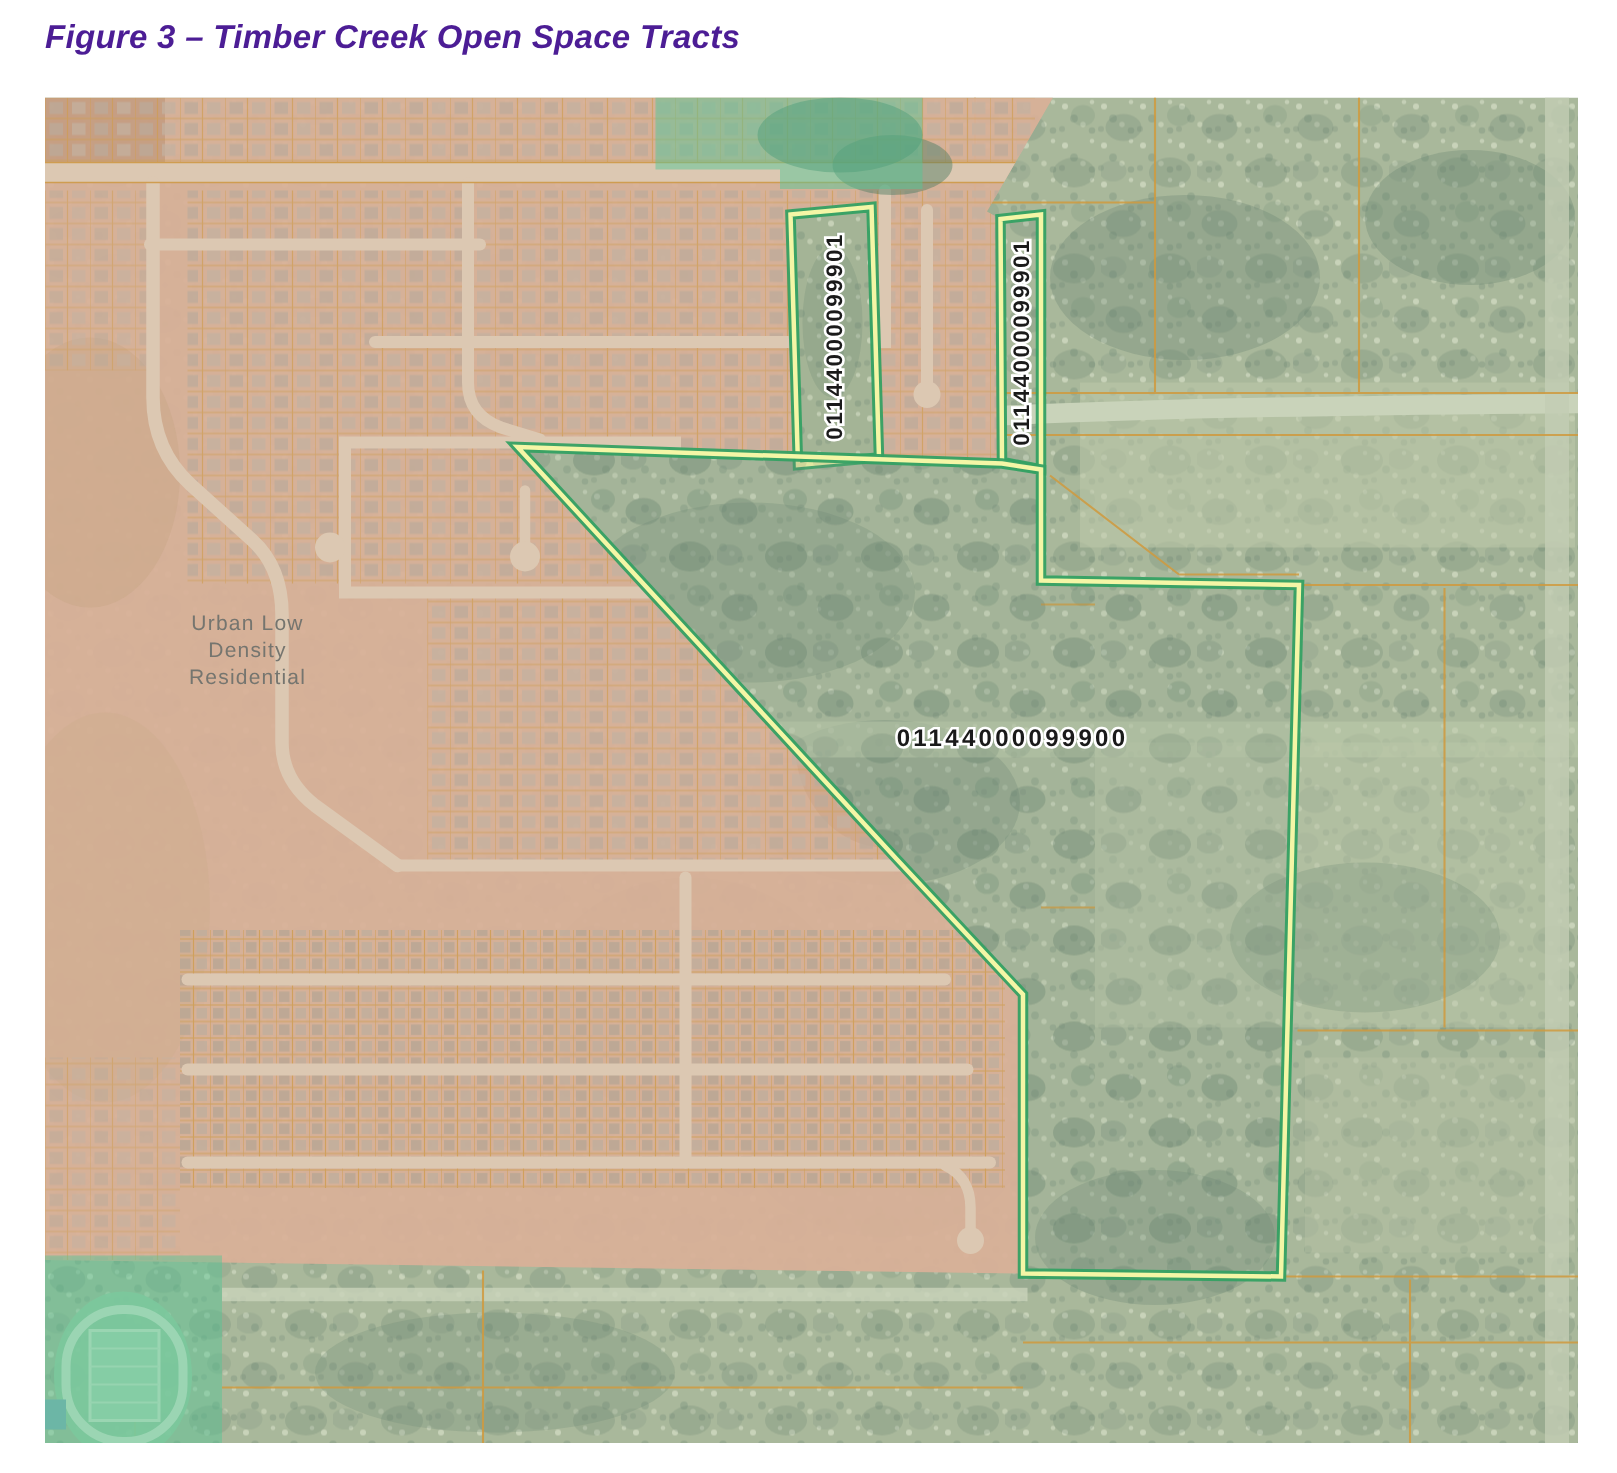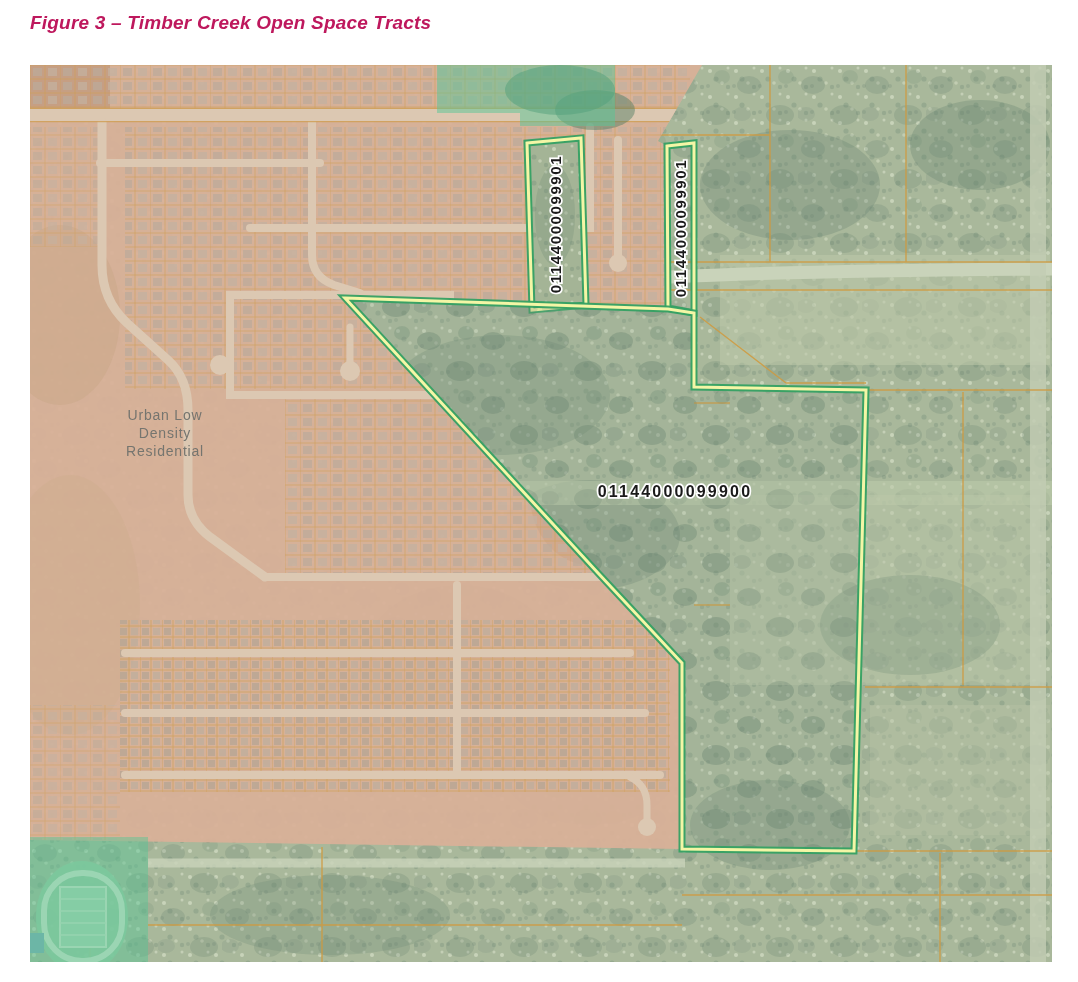--- a/index.html
+++ b/index.html
@@ -1,22 +1,22 @@
 <!DOCTYPE html>
 <html><head>
 <meta charset="utf-8">
 <style>
   html,body{margin:0;padding:0;background:#ffffff;width:1078px;height:982px;overflow:hidden;
     font-family:"Liberation Sans", sans-serif;}
   #page{position:relative;width:1078px;height:982px;background:#fff;}
   #figure-title{
     position:absolute;left:30px;top:12px;width:1000px;
     font-family:"Liberation Sans", sans-serif;
-    font-style:italic;font-weight:700;font-size:19px;letter-spacing:.2px;
-    color:#be185d;
+    font-style:italic;font-weight:700;font-size:22px;letter-spacing:.2px;
+    color:#4c1d95;
   }
   #map-wrap{position:absolute;left:30px;top:65px;width:1022px;height:897px;}
   svg{display:block}
   text{font-family:"Liberation Sans", sans-serif;}
   .parcel-num{font-weight:bold;fill:#1a1a1a;stroke:#ffffff;stroke-width:3.4px;
     paint-order:stroke;letter-spacing:1.6px;}
   .zoning{fill:#75756f;letter-spacing:.8px;}
 </style>
 </head>
 <body>

